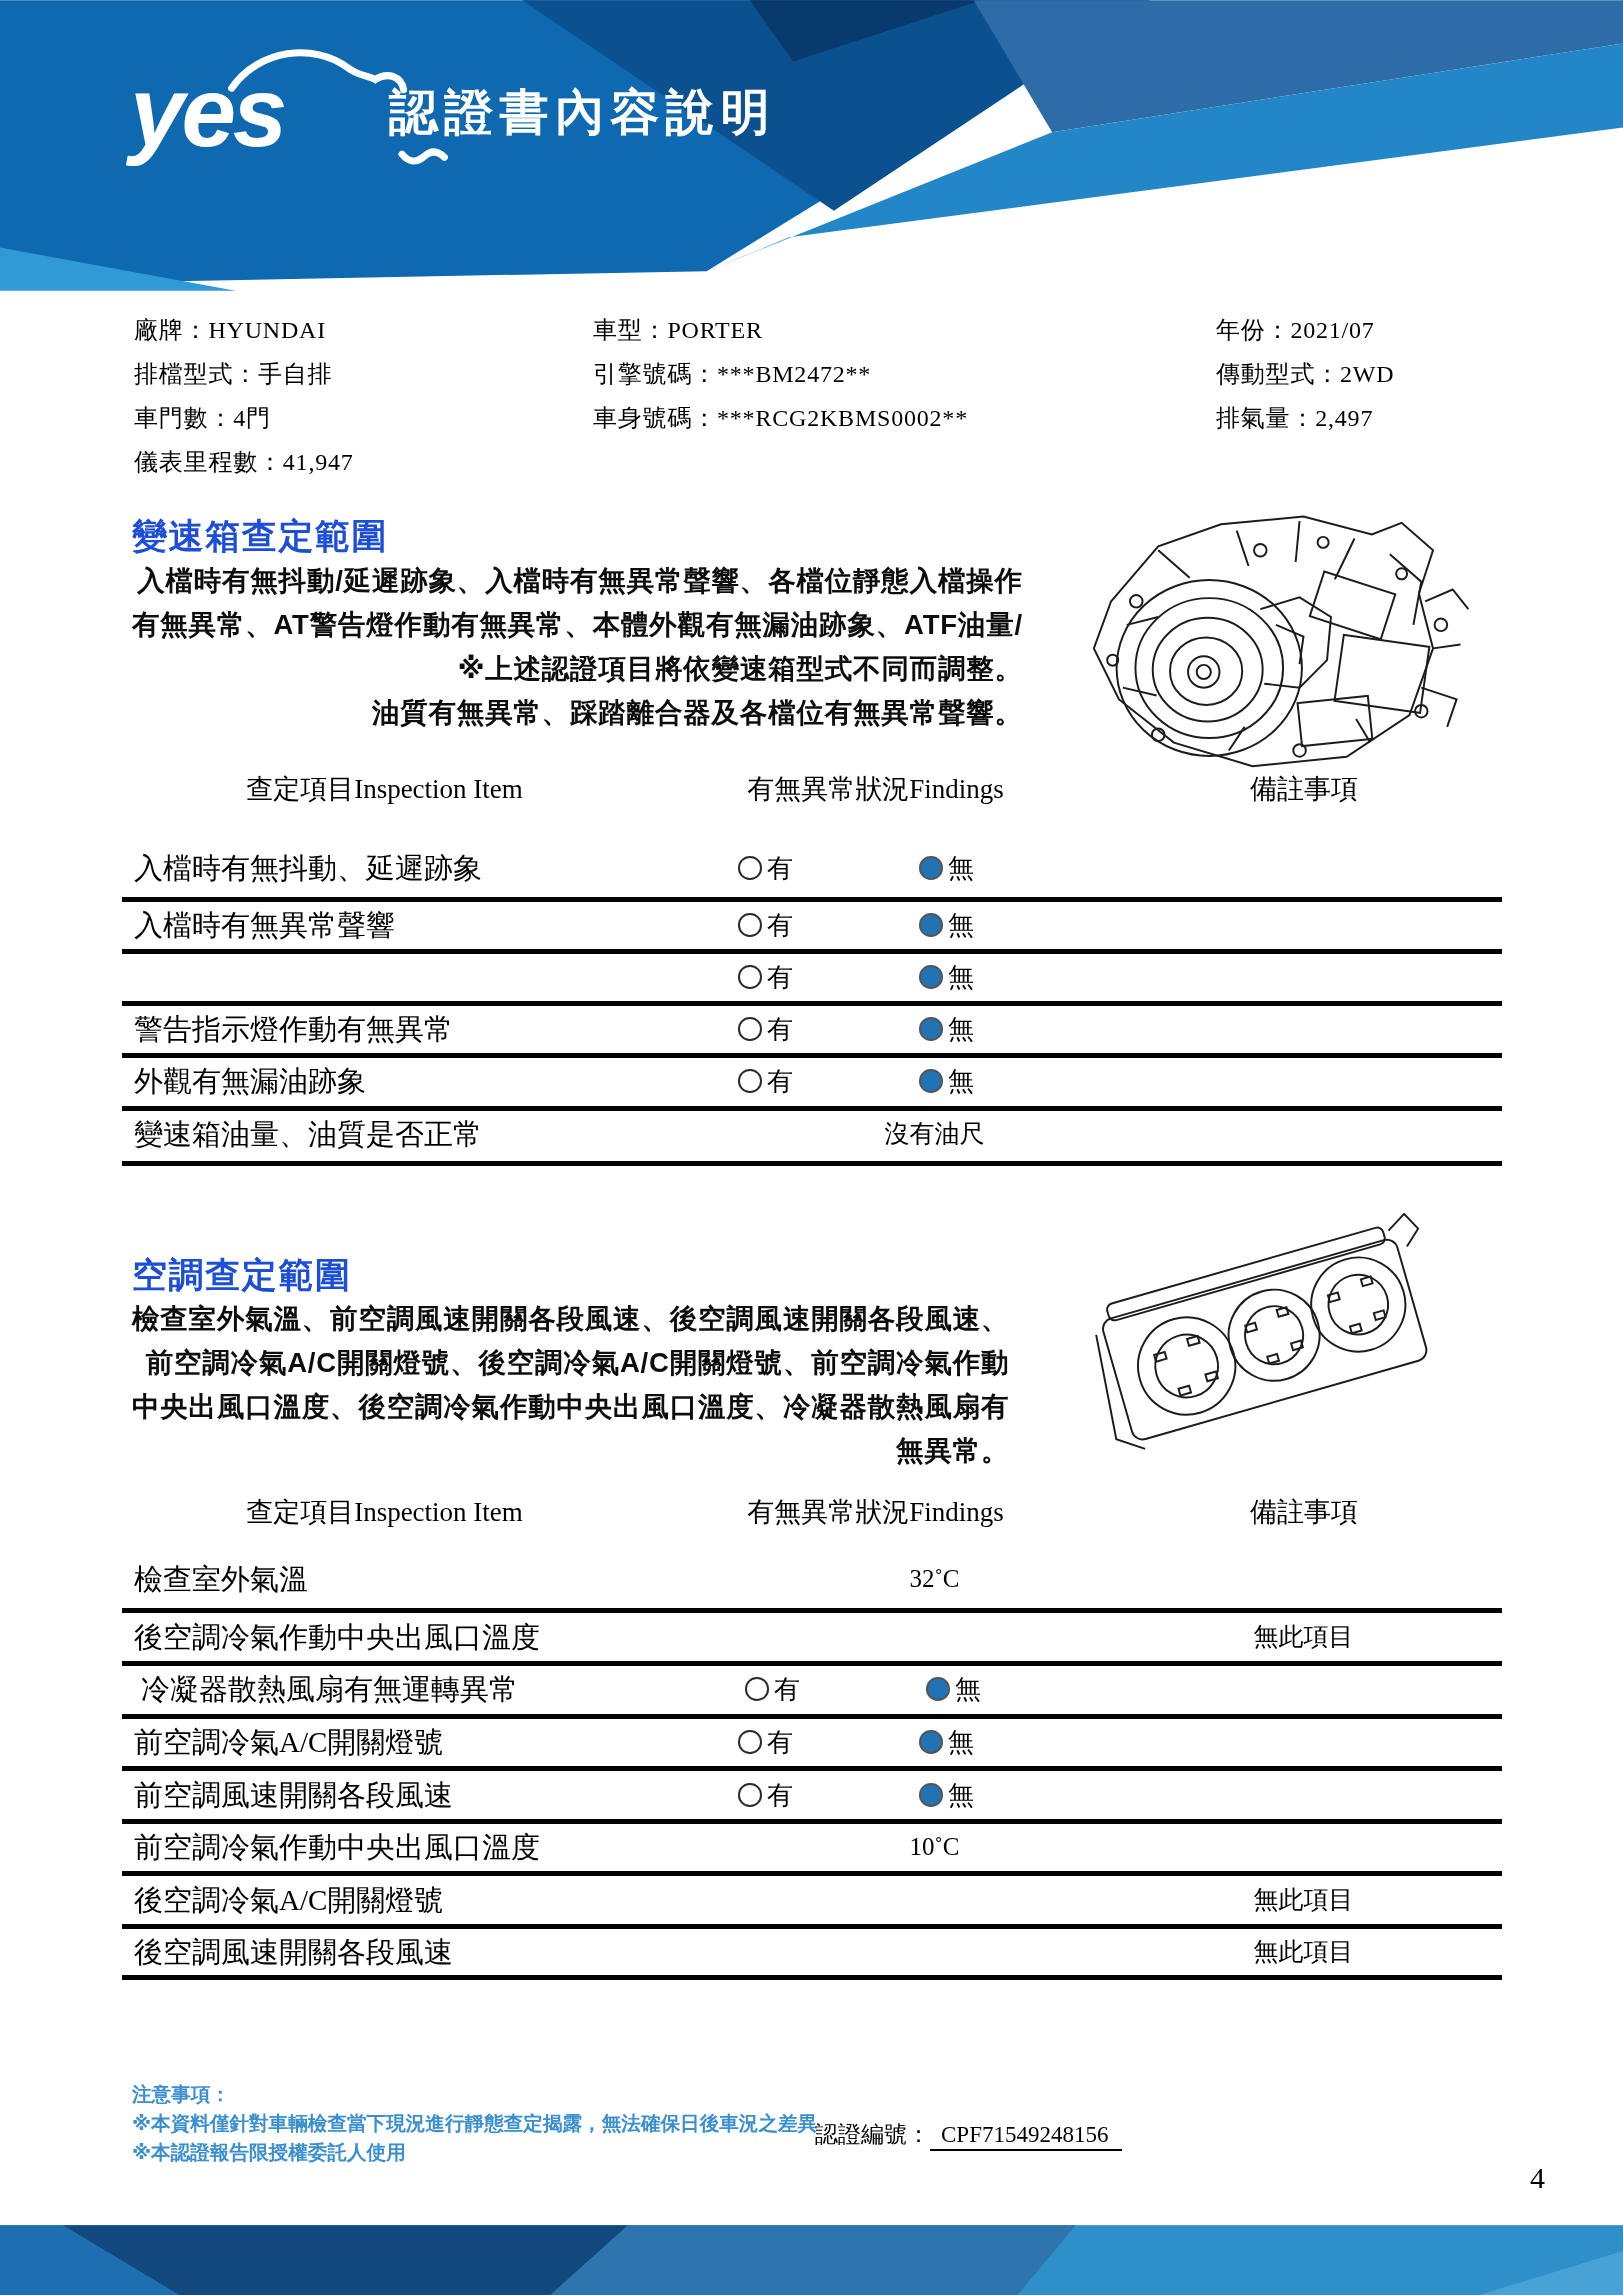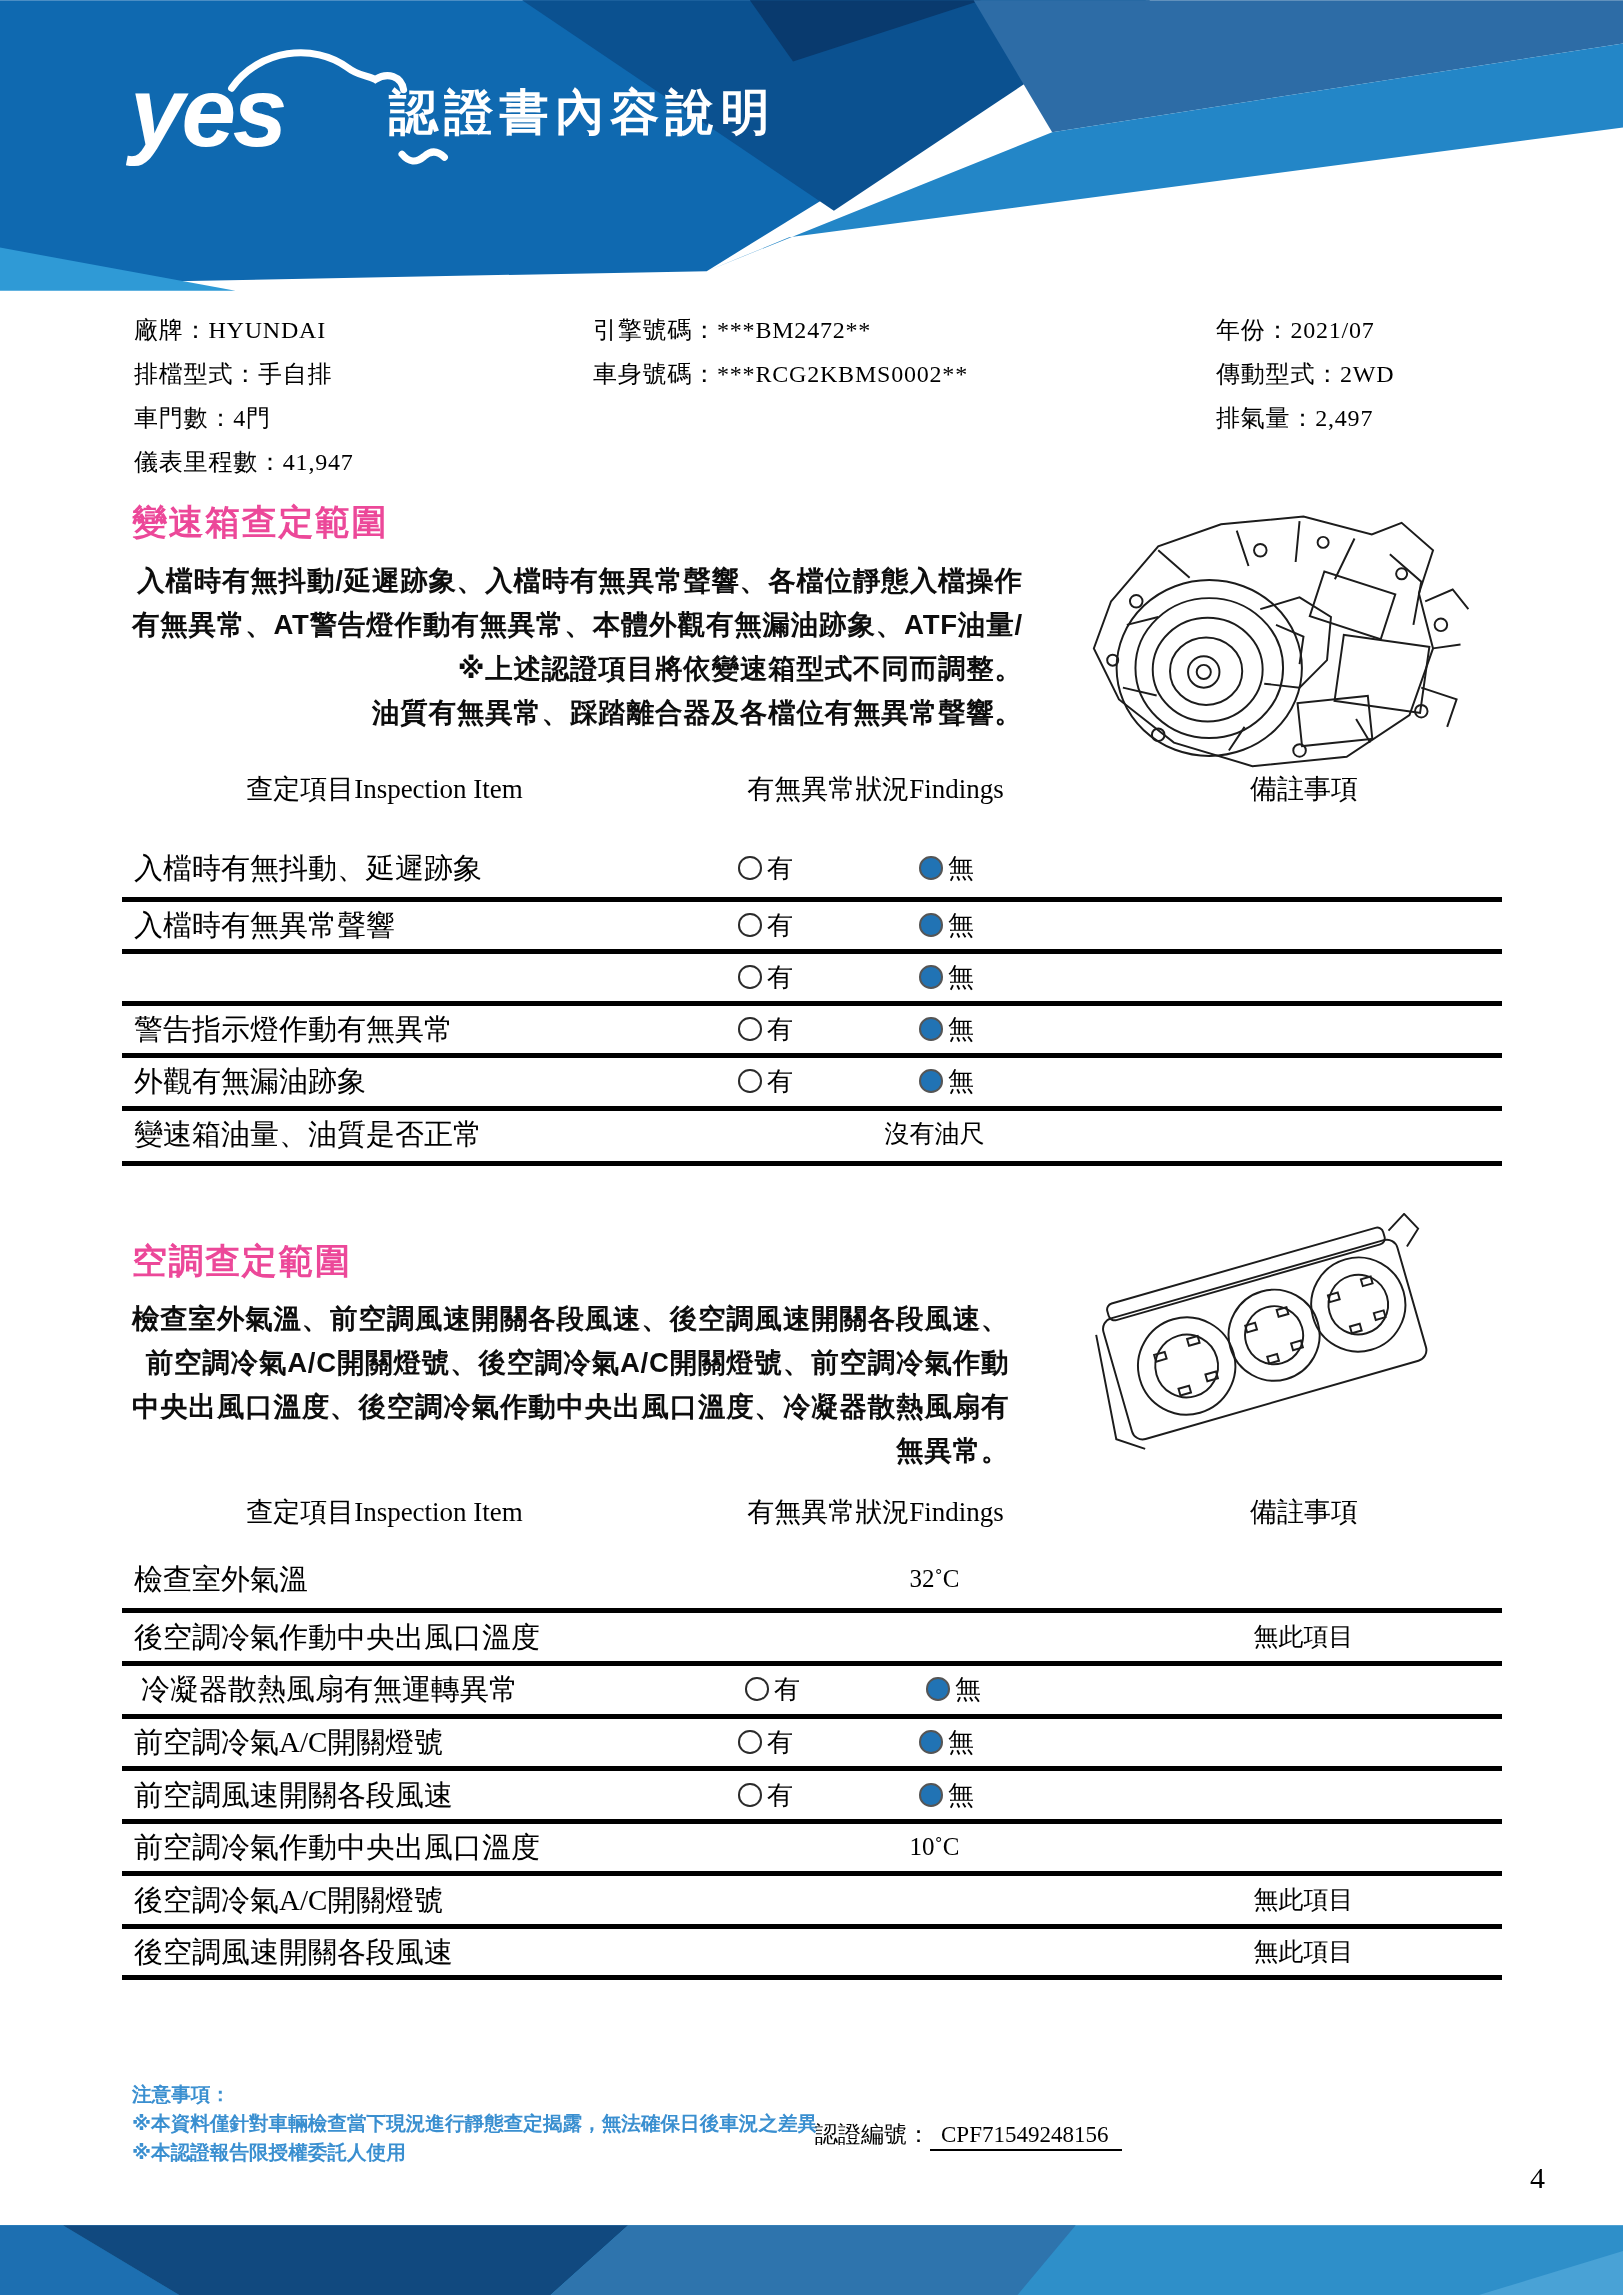--- a/index.html
+++ b/index.html
@@ -17,23 +17,23 @@
   .header-title{
     position:absolute;left:389px;top:88px;color:#fff;
     font-family:"Liberation Sans","DejaVu Sans",sans-serif;
     font-weight:bold;font-size:49px;letter-spacing:6.3px;line-height:1;
   }
   
   .vinfo{position:absolute;font-size:24px;letter-spacing:0.8px;}
   .vinfo div{height:44px;line-height:44px;white-space:nowrap;}
   
   .section-title{
-    position:absolute;left:132px;color:#ec4899;
-    font-family:"Liberation Sans","DejaVu Sans",sans-serif;
-    font-weight:bold;font-size:35px;letter-spacing:1.6px;
+    position:absolute;left:132px;color:#1d4ed8;
+    font-family:"Liberation Sans","DejaVu Sans",sans-serif;
+    font-weight:bold;font-size:35px;letter-spacing:1.6px;margin-top:14px;
   }
   .section-desc{
     position:absolute;left:132px;color:#0d0d0d;
     font-family:"Liberation Sans","DejaVu Sans",sans-serif;
     font-weight:bold;font-size:27.5px;line-height:44px;letter-spacing:0.8px;white-space:nowrap;text-align:right;
   }
   
   .thead{position:absolute;font-size:27px;white-space:nowrap;}
   .thead .h-item{position:absolute;left:157px;width:455px;text-align:center;}
   .thead .h-find{position:absolute;left:691px;width:369px;text-align:center;}
@@ -82,20 +82,21 @@
   <div class="logo-text">yes</div>
   <div class="header-title">認證書內容說明</div>
 
   <div class="vinfo" style="left:134px;top:308px;">
     <div>廠牌：HYUNDAI</div>
     <div>排檔型式：手自排</div>
     <div>車門數：4門</div>
     <div>儀表里程數：41,947</div>
   </div>
   <div class="vinfo" style="left:593px;top:308px;">
+    <div>車型：PORTER</div>
     <div>引擎號碼：***BM2472**</div>
     <div>車身號碼：***RCG2KBMS0002**</div>
   </div>
   <div class="vinfo" style="left:1216px;top:308px;">
     <div>年份：2021/07</div>
     <div>傳動型式：2WD</div>
     <div>排氣量：2,497</div>
   </div>
 
   <div class="section-title" style="top:499px;">變速箱查定範圍</div>

